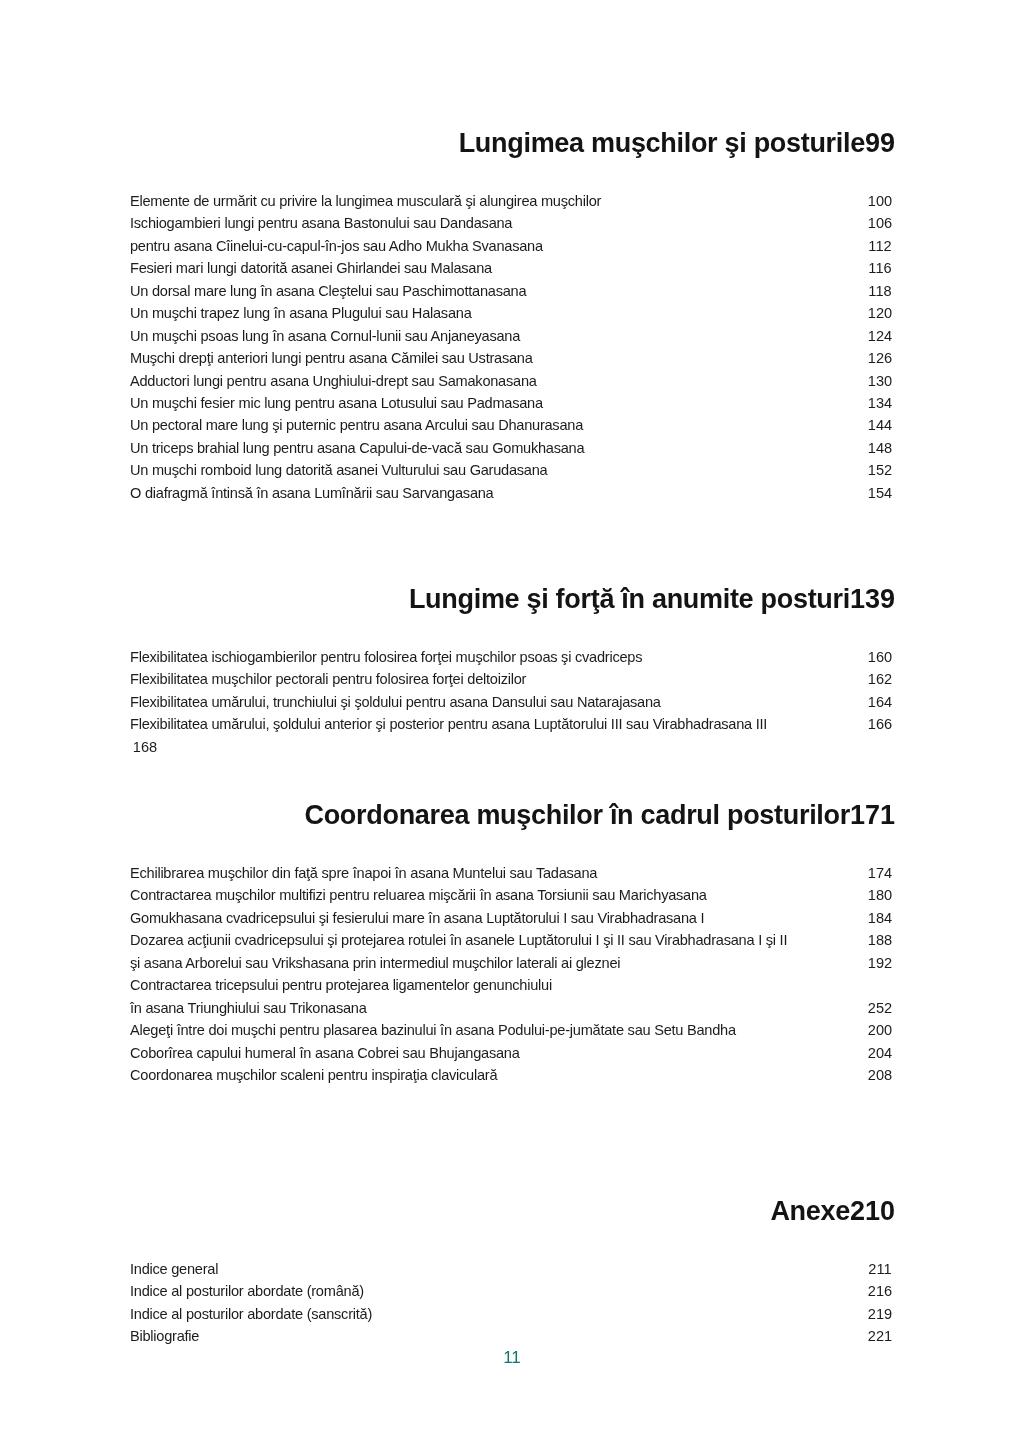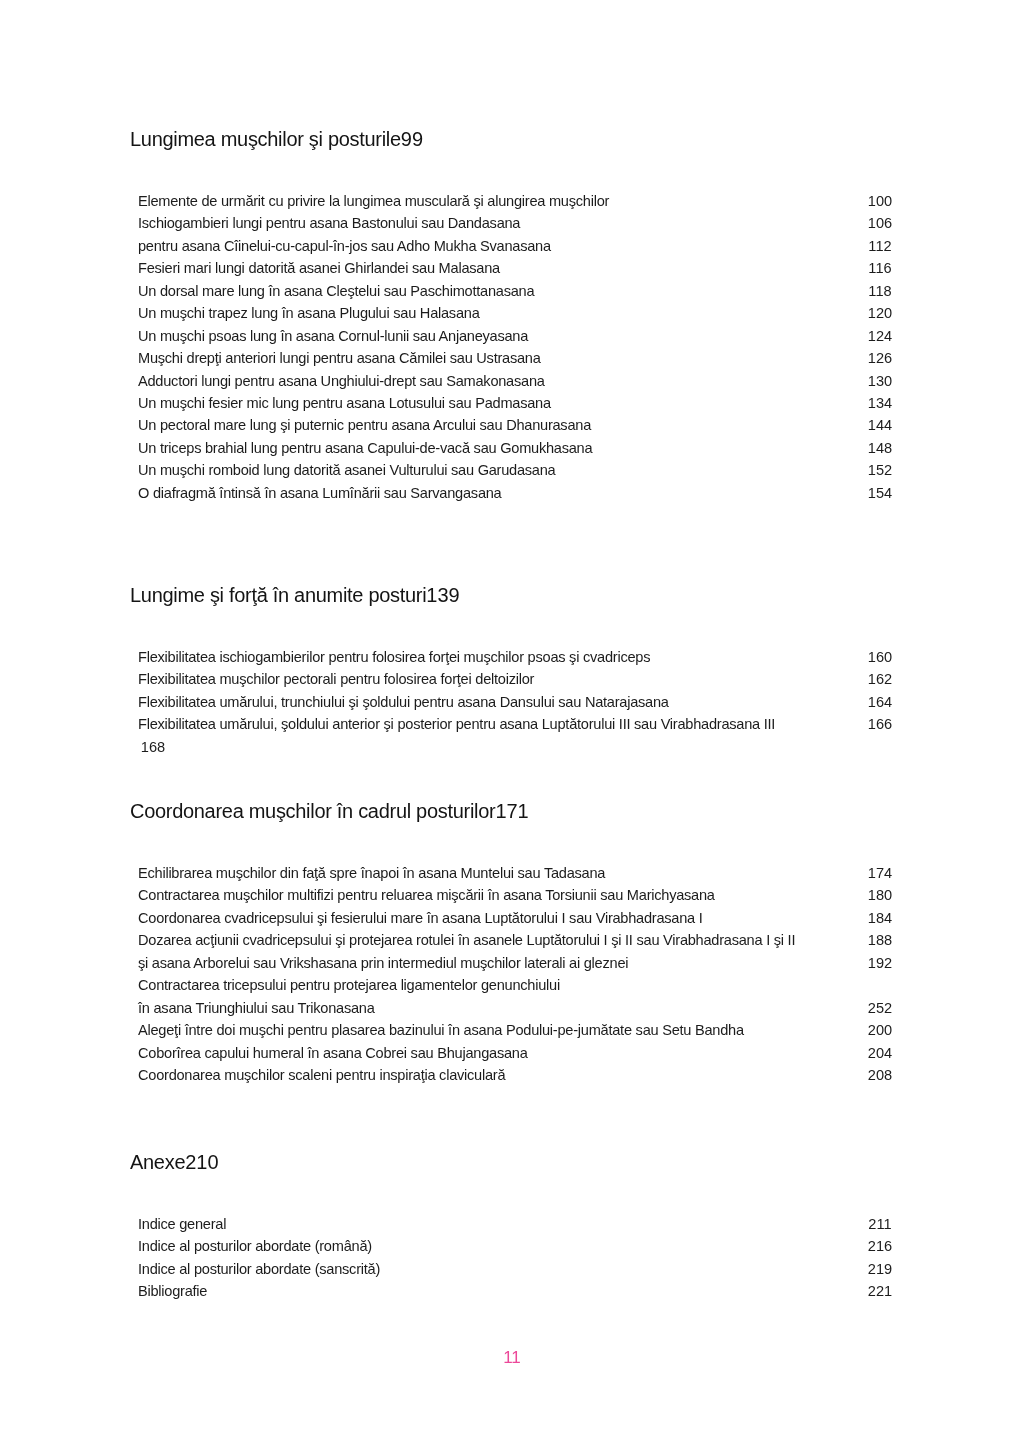--- a/index.html
+++ b/index.html
@@ -21,67 +21,66 @@
       top: 0;
       width: 765px;
     }
     .section {
       position: absolute;
       left: 0;
       width: 765px;
     }
     .section-head {
       display: flex;
-      justify-content: flex-start;
+      justify-content: flex-end;
       align-items: baseline;
       height: 40px;
-      font-weight: normal;
-      font-size: 20px;
+      font-weight: bold;
+      font-size: 27px;
       letter-spacing: -0.3px;
       color: #141414;
     }
     .section-head .num {
       letter-spacing: 0;
     }
     .entries {
       margin-top: 22px;
     }
     .entry {
       display: flex;
       justify-content: space-between;
       align-items: baseline;
       font-size: 14.6px;
       line-height: 22.45px;
       height: 22.45px;
       white-space: nowrap;
       letter-spacing: -0.25px;
       color: #1c1c1c;
-      margin-left: 8px;
     }
     .entry .title {
       overflow: visible;
     }
     .entry .pg {
       min-width: 30px;
       text-align: center;
       letter-spacing: 0;
     }
     .entry.cont .pg { visibility: visible; }
     #sec-0 { top: 128px; }
     #sec-1 { top: 584px; }
     #sec-2 { top: 800px; }
-    #sec-3 { top: 1151px; }
+    #sec-3 { top: 1196px; }
     .folio {
       position: absolute;
       top: 1348px;
       left: 0;
       width: 1024px;
       text-align: center;
       font-size: 17px;
-      color: #ec4899;
+      color: #0f766e;
     }
   </style>
 </head>
 <body>
 
 <div class="page">
   <div class="section" id="sec-0">
     <div class="section-head">
       <span class="ttl">Lungimea muşchilor şi posturile</span>
       <span class="num">99</span>
@@ -182,21 +181,21 @@
     <div class="entries">
         <div class="entry">
           <span class="title">Echilibrarea muşchilor din faţă spre înapoi în asana Muntelui sau Tadasana</span>
           <span class="pg">174</span>
         </div>
         <div class="entry">
           <span class="title">Contractarea muşchilor multifizi pentru reluarea mişcării în asana Torsiunii sau Marichyasana</span>
           <span class="pg">180</span>
         </div>
         <div class="entry">
-          <span class="title">Coordonarea cvadricepsului şi fesierului mare în asana Luptătorului I sau Virabhadrasana I</span>
+          <span class="title">Gomukhasana cvadricepsului şi fesierului mare în asana Luptătorului I sau Virabhadrasana I</span>
           <span class="pg">184</span>
         </div>
         <div class="entry">
           <span class="title">Dozarea acţiunii cvadricepsului şi protejarea rotulei în asanele Luptătorului I şi II sau Virabhadrasana I şi II</span>
           <span class="pg">188</span>
         </div>
         <div class="entry">
           <span class="title">şi asana Arborelui sau Vrikshasana prin intermediul muşchilor laterali ai gleznei</span>
           <span class="pg">192</span>
         </div>

